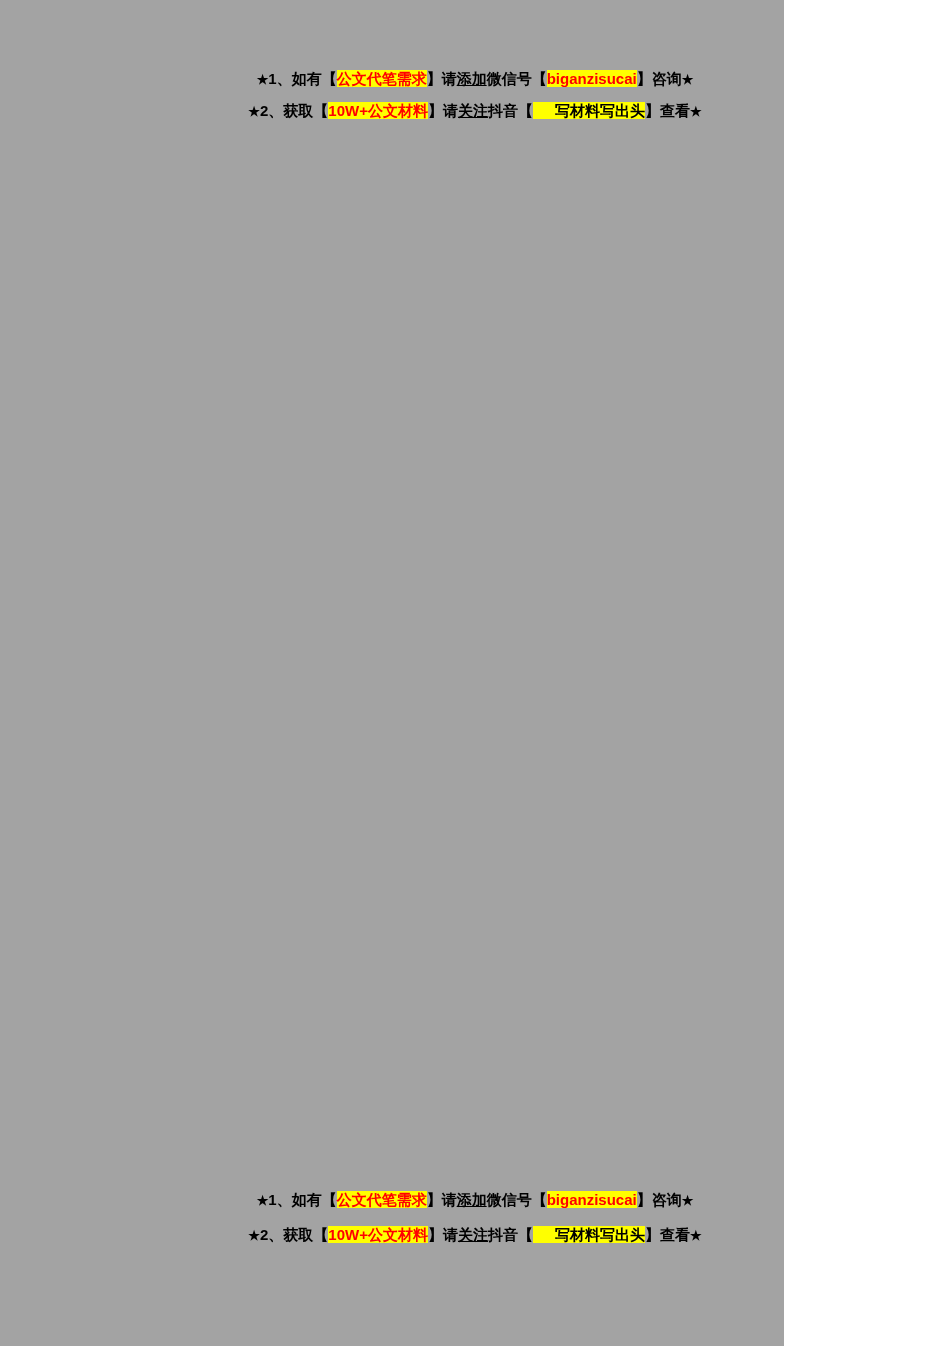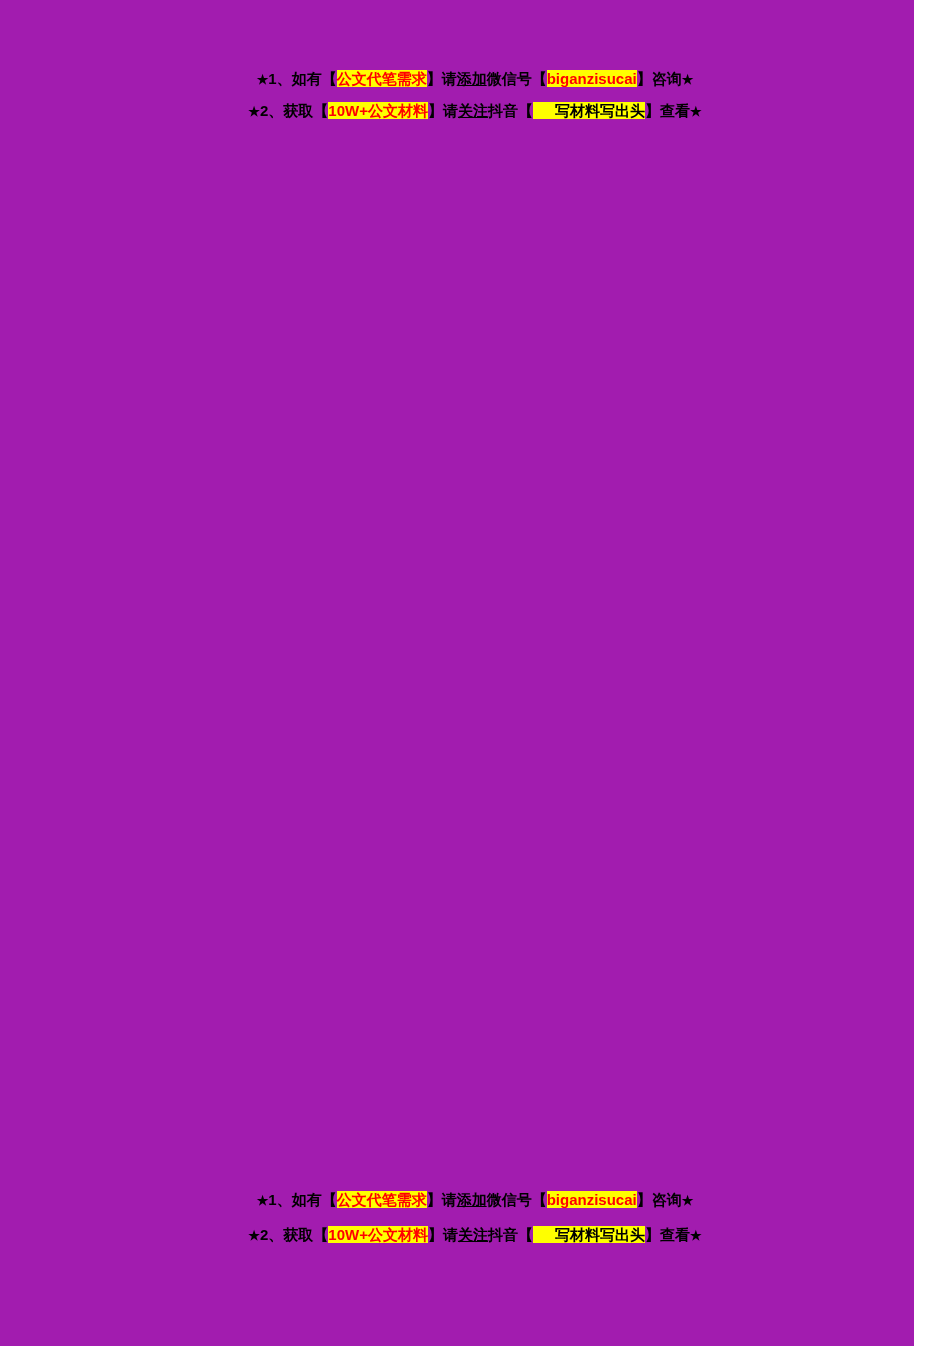--- a/index.html
+++ b/index.html
@@ -2,23 +2,23 @@
 <html><head>
 <meta charset="utf-8">
 <style>
   html, body {
     margin: 0;
     padding: 0;
     background: #ffffff;
   }
   .page {
     position: relative;
-    width: 914px;
+    width: 784px;
     height: 1346px;
-    background: #a21caf;
+    background: #a3a3a3;
     font-family: "Liberation Sans", sans-serif;
     overflow: hidden;
   }
 
   
   .promo {
     position: absolute;
     left: 0;
     width: 950px;
     text-align: center;

